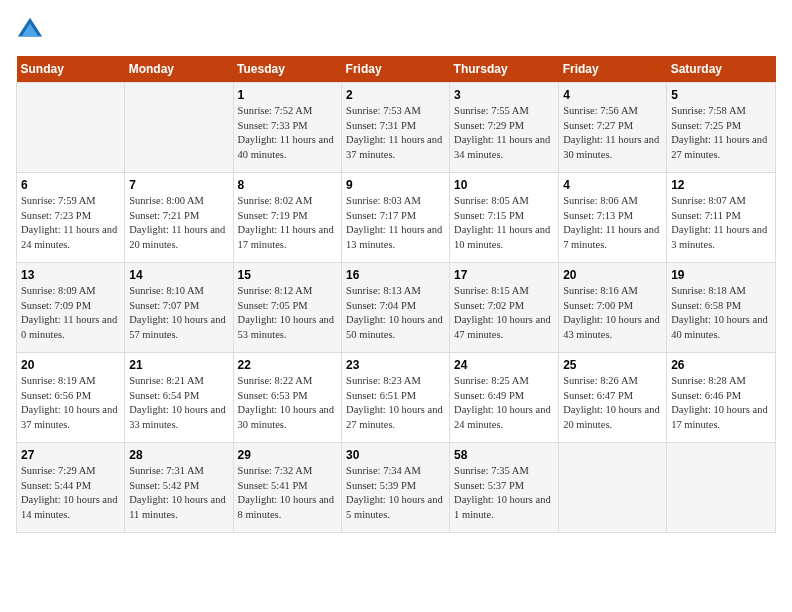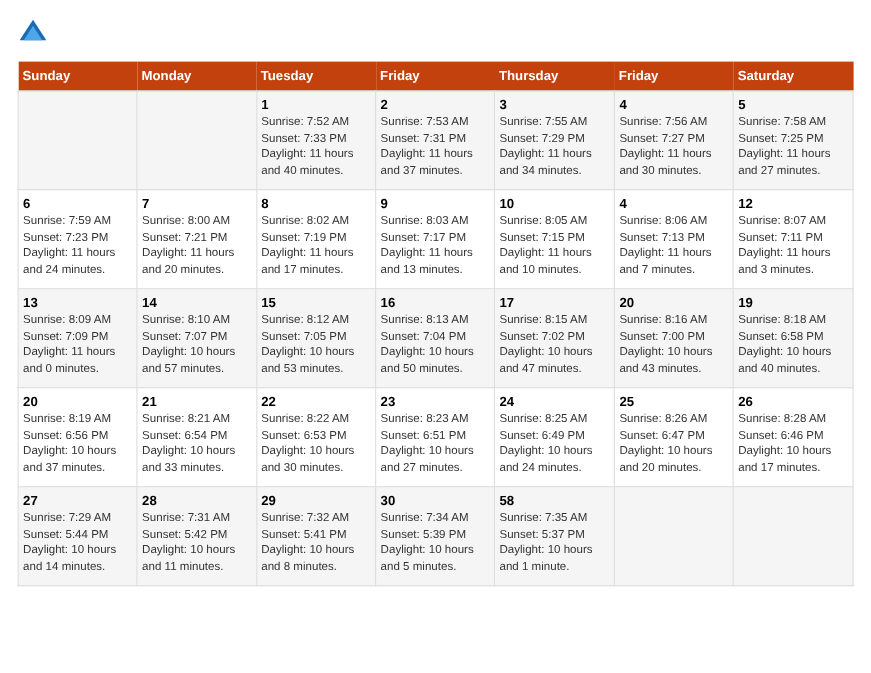--- a/index.html
+++ b/index.html
@@ -82,20 +82,21 @@
     .day-number {
       font-weight: bold;
       font-size: 12px;
       display: block;
       margin-bottom: 2px;
     }
     .day-info {
       color: #333;
       font-size: 10.5px;
       line-height: 1.4;
+      font-family: Liberation Serif, serif;
     }
     .empty-cell {
       background-color: inherit;
     }
   </style>
 </head>
 <body>
 
 <div class="header">
   <div class="logo">

